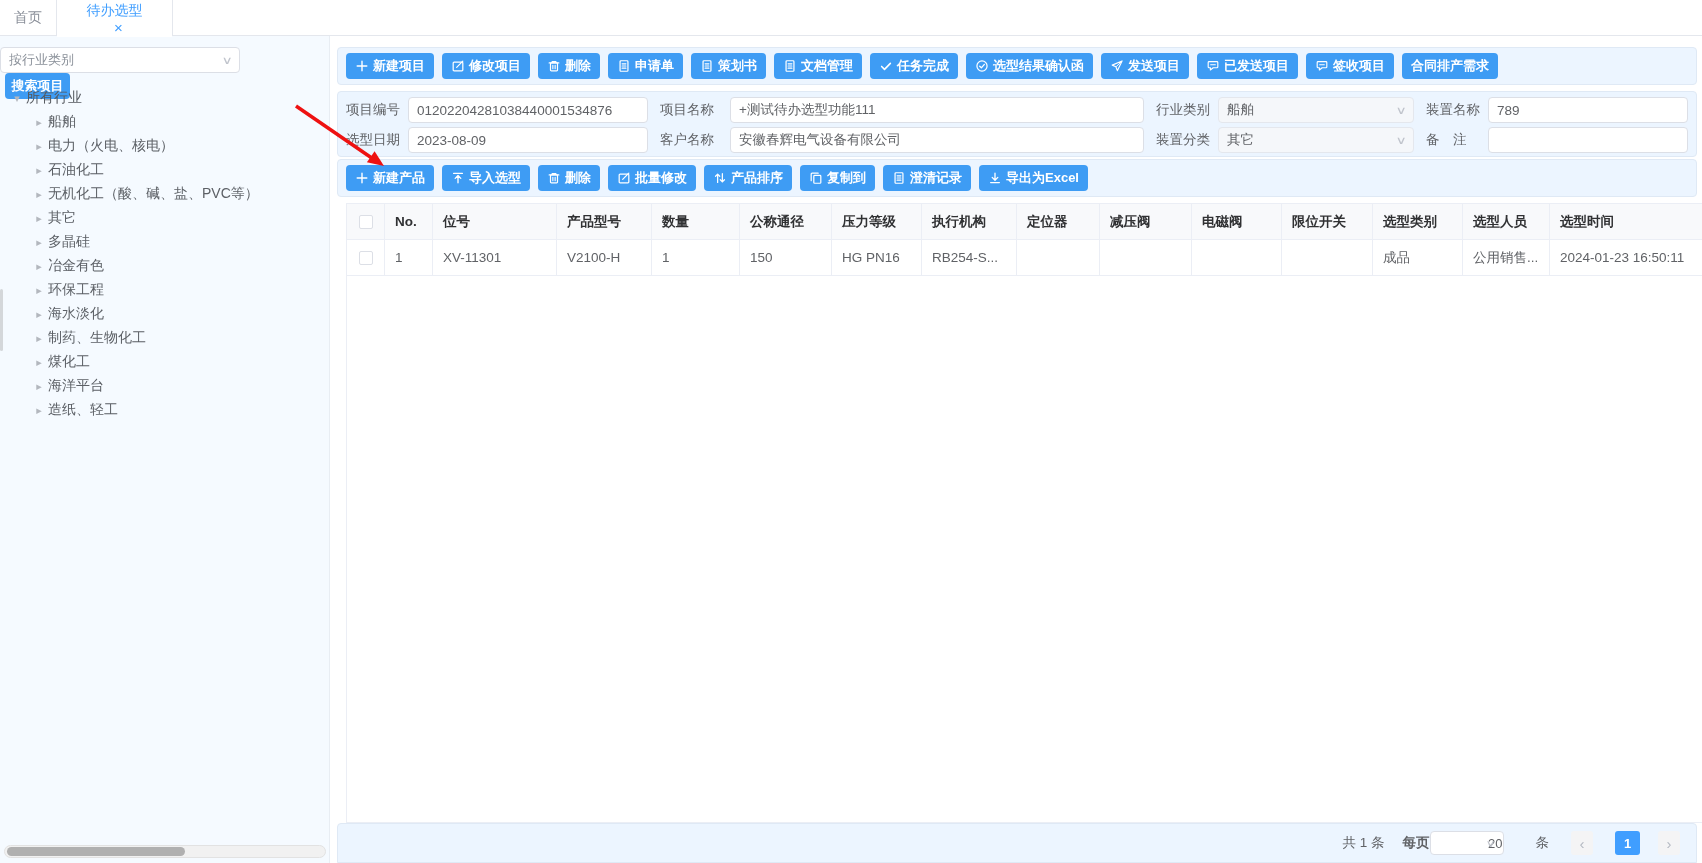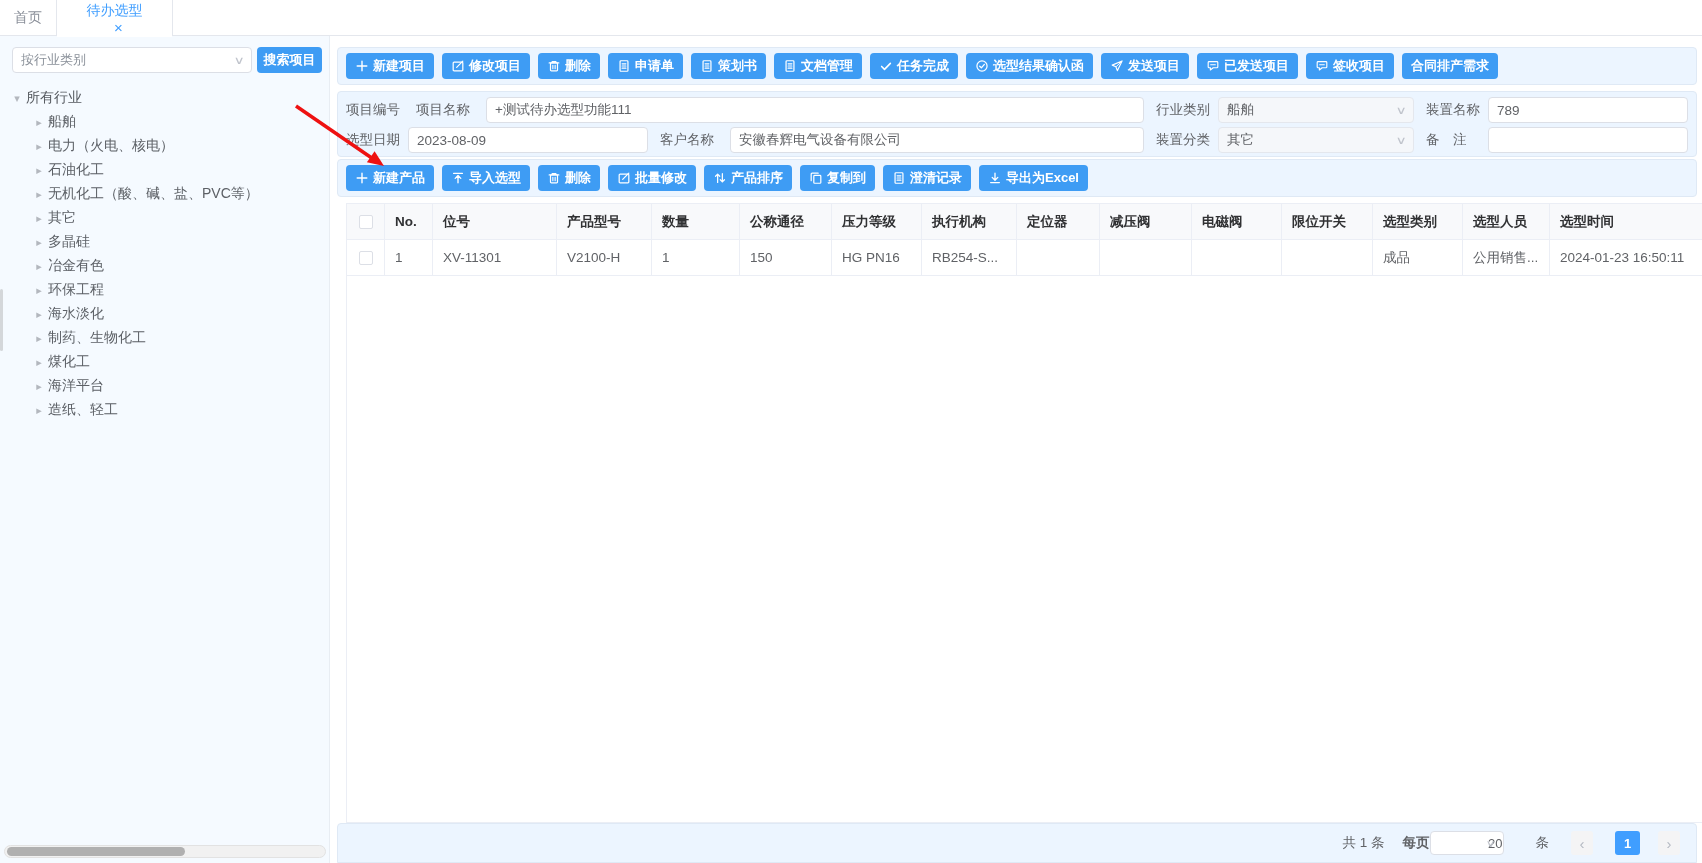--- a/index.html
+++ b/index.html
@@ -12,21 +12,21 @@
   .tab { height:36px; display:flex; align-items:center; justify-content:center;
     border-right:1px solid #e4e7ed; color:#8a8f99; cursor:pointer; position:relative; }
   .tab.home { width:57px; }
   .tab.active { width:116px; color:#409eff; background:#fff;flex-direction:column; }
   .tab.active::after { content:""; position:absolute; left:0; right:0; bottom:-1px; height:1px; background:#fff; }
   .tab .close { margin-left:8px; font-size:15px; color:#409eff; line-height:1; }
 
   
   .sidebar { position:absolute; top:36px; left:0; width:330px; height:827px;
     background:#f5faff; border-right:1px solid #e8edf3; }
-  .side-search { position:absolute; top:11px; left:12px; display:flex; }
+  .side-search { position:absolute; top:11px; left:0; display:flex;flex-direction:column; }
   .side-select { width:240px; height:26px; background:#fff; border:1px solid #dcdfe6; border-radius:4px;
     display:flex; align-items:center; padding:0 8px; color:#8a9099; font-size:13px; }
   .side-select .chev { margin-left:auto; color:#c0c4cc; font-size:11px; transform:scaleX(1.4); }
   .btn-search { margin-left:5px; width:65px; height:26px; background:#3e9cf4; color:#fff; border:none;
     border-radius:4px; font-size:13px; font-weight:700; cursor:pointer; font-family:inherit; }
   .tree { position:absolute; top:50px; left:0; width:330px; }
   .titem { height:24px; display:flex; align-items:center; color:#5c6066; cursor:pointer; white-space:nowrap; }
   .titem .caret { width:18px; text-align:center; color:#b3b7be; font-size:11px; flex:0 0 18px; }
   .titem.root { padding-left:8px; color:#55595f; }
   .titem.child { padding-left:30px; }
@@ -322,20 +322,21 @@
       <span>签收项目</span>
     </button>
   <button class="tbtn">
       <span>合同排产需求</span>
     </button>
 </div>
 
 <div class="section formsec">
   <div class="frow">
     <span class="flabel">项目编号</span>
+    <input class="finput fi1" value="01202204281038440001534876" style="">
     <span class="fgap"></span>
     <span class="flabel">项目名称</span>
     <input class="finput fi2" value="+测试待办选型功能111" style="">
     <span class="fgap"></span>
     <span class="flabel">行业类别</span>
     <div class="fsel">
       <span>船舶</span>
       <span class="chev">∨</span>
     </div>
     <span class="fgap"></span>

